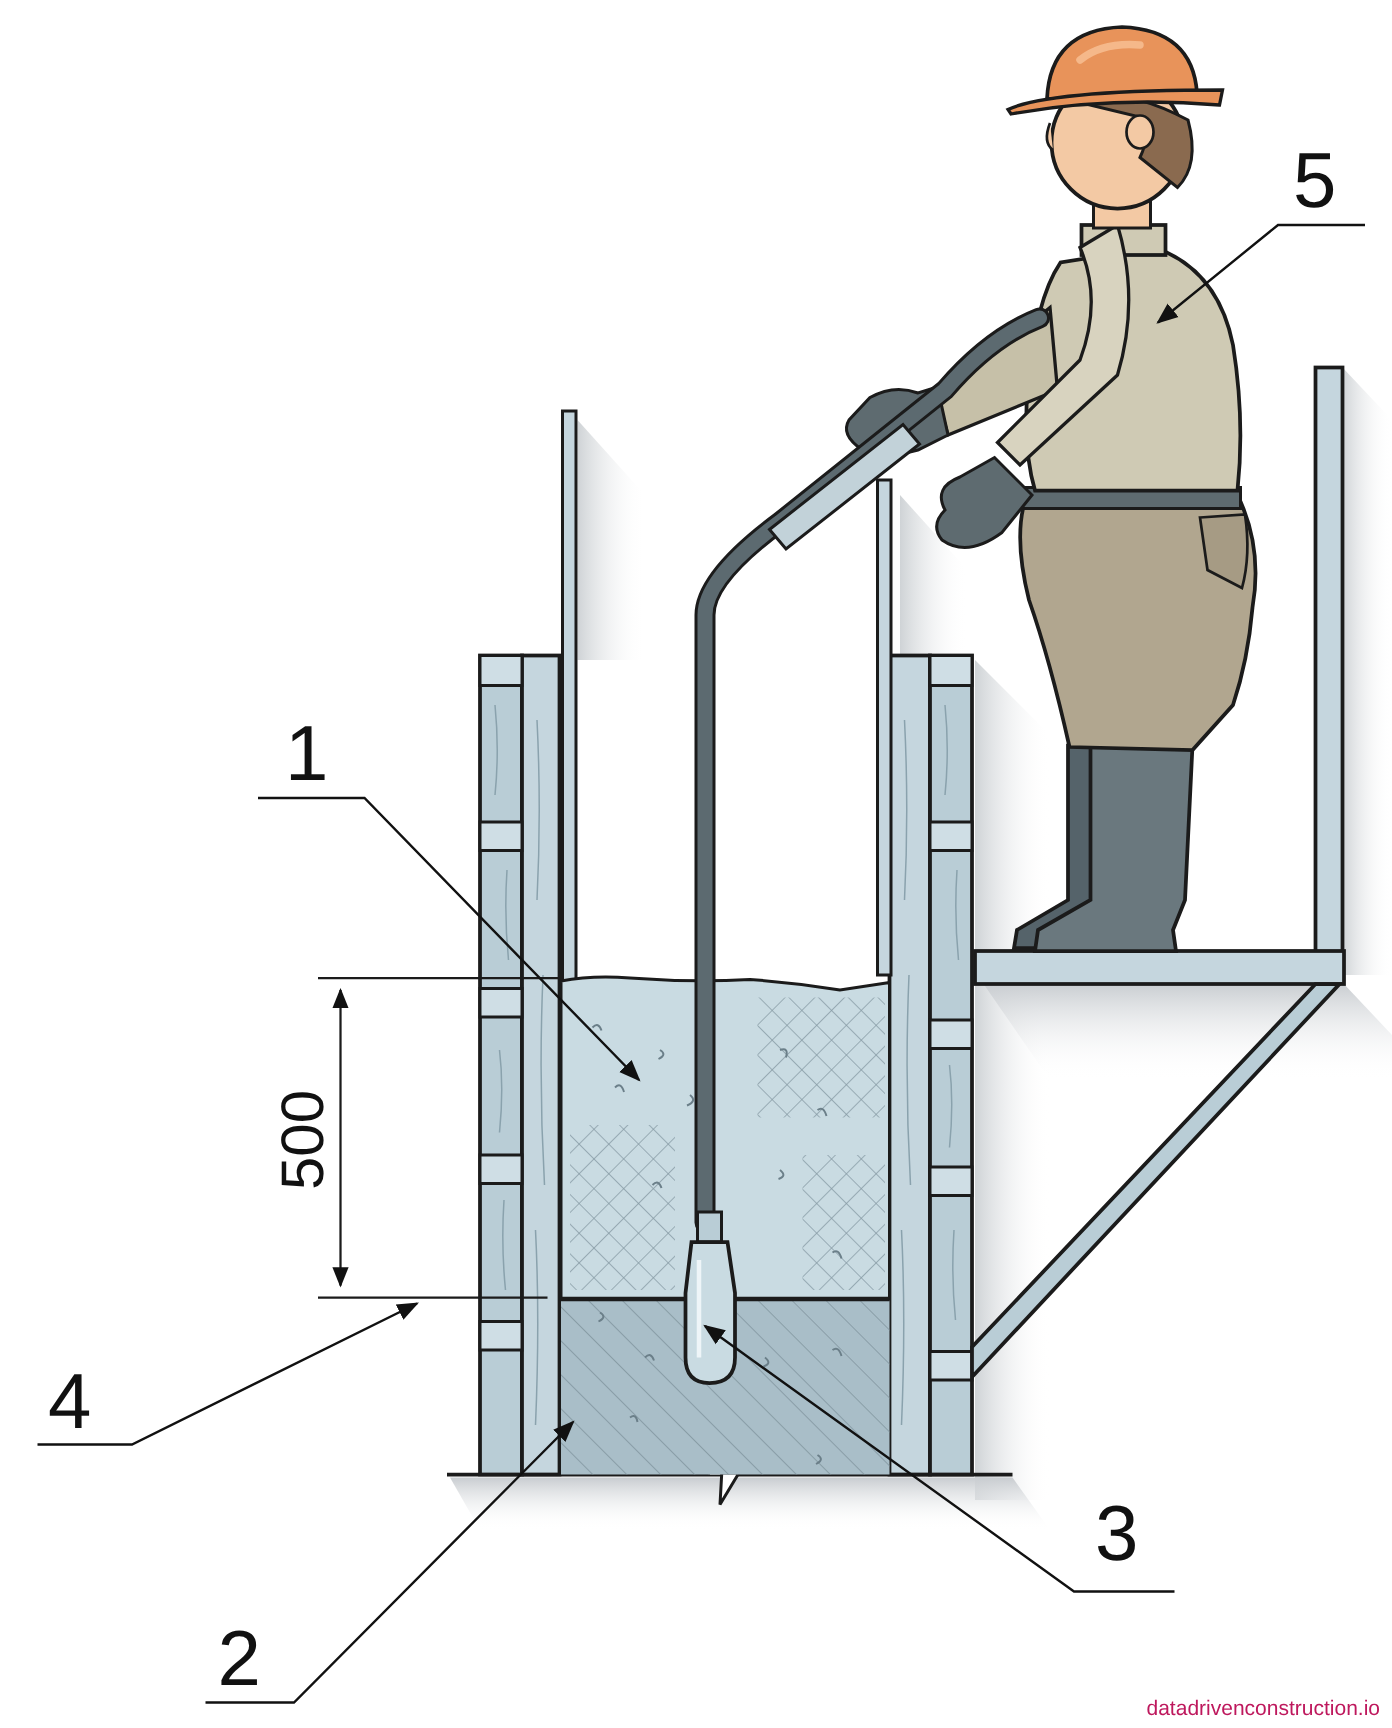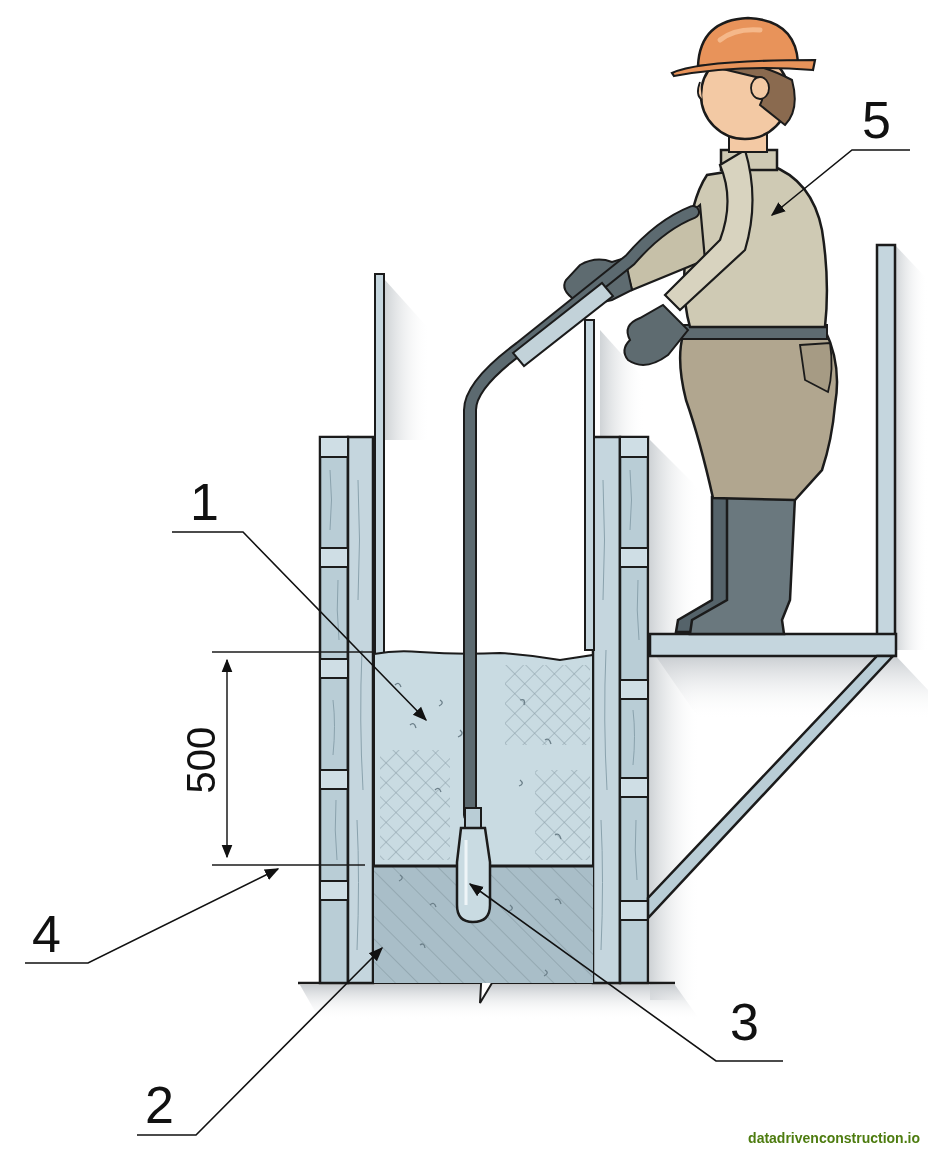--- a/index.html
+++ b/index.html
@@ -1,20 +1,20 @@
 <!DOCTYPE html>
 <html><head>
 <meta charset="utf-8">
 <style>
   html, body { margin:0; padding:0; background:#ffffff; }
   body { width:928px; height:1152px; position:relative; overflow:hidden; font-family:"Liberation Sans", sans-serif; }
   svg { position:absolute; left:0; top:0; }
   .callout-num { font-family:"Liberation Sans", sans-serif; font-size:52px; fill:#111; }
   .dim-text { font-family:"Liberation Sans", sans-serif; font-size:40px; fill:#111; }
-  .watermark { position:absolute; right:8px; bottom:6px; font-family:"Liberation Sans", sans-serif; font-size:14px; color:#4d7c0f;font-weight:bold; }
+  .watermark { position:absolute; right:8px; bottom:6px; font-family:"Liberation Sans", sans-serif; font-size:14px; color:#be185d; }
 </style>
 </head>
 <body>
 
 <svg width="928" height="1152" viewBox="0 0 928 1152" xmlns="http://www.w3.org/2000/svg">
   <defs>
     <linearGradient id="shadowL" x1="0" y1="0" x2="1" y2="0">
       <stop offset="0" stop-color="#cfd3d6"></stop>
       <stop offset="1" stop-color="#ffffff" stop-opacity="0"></stop>
     </linearGradient>

